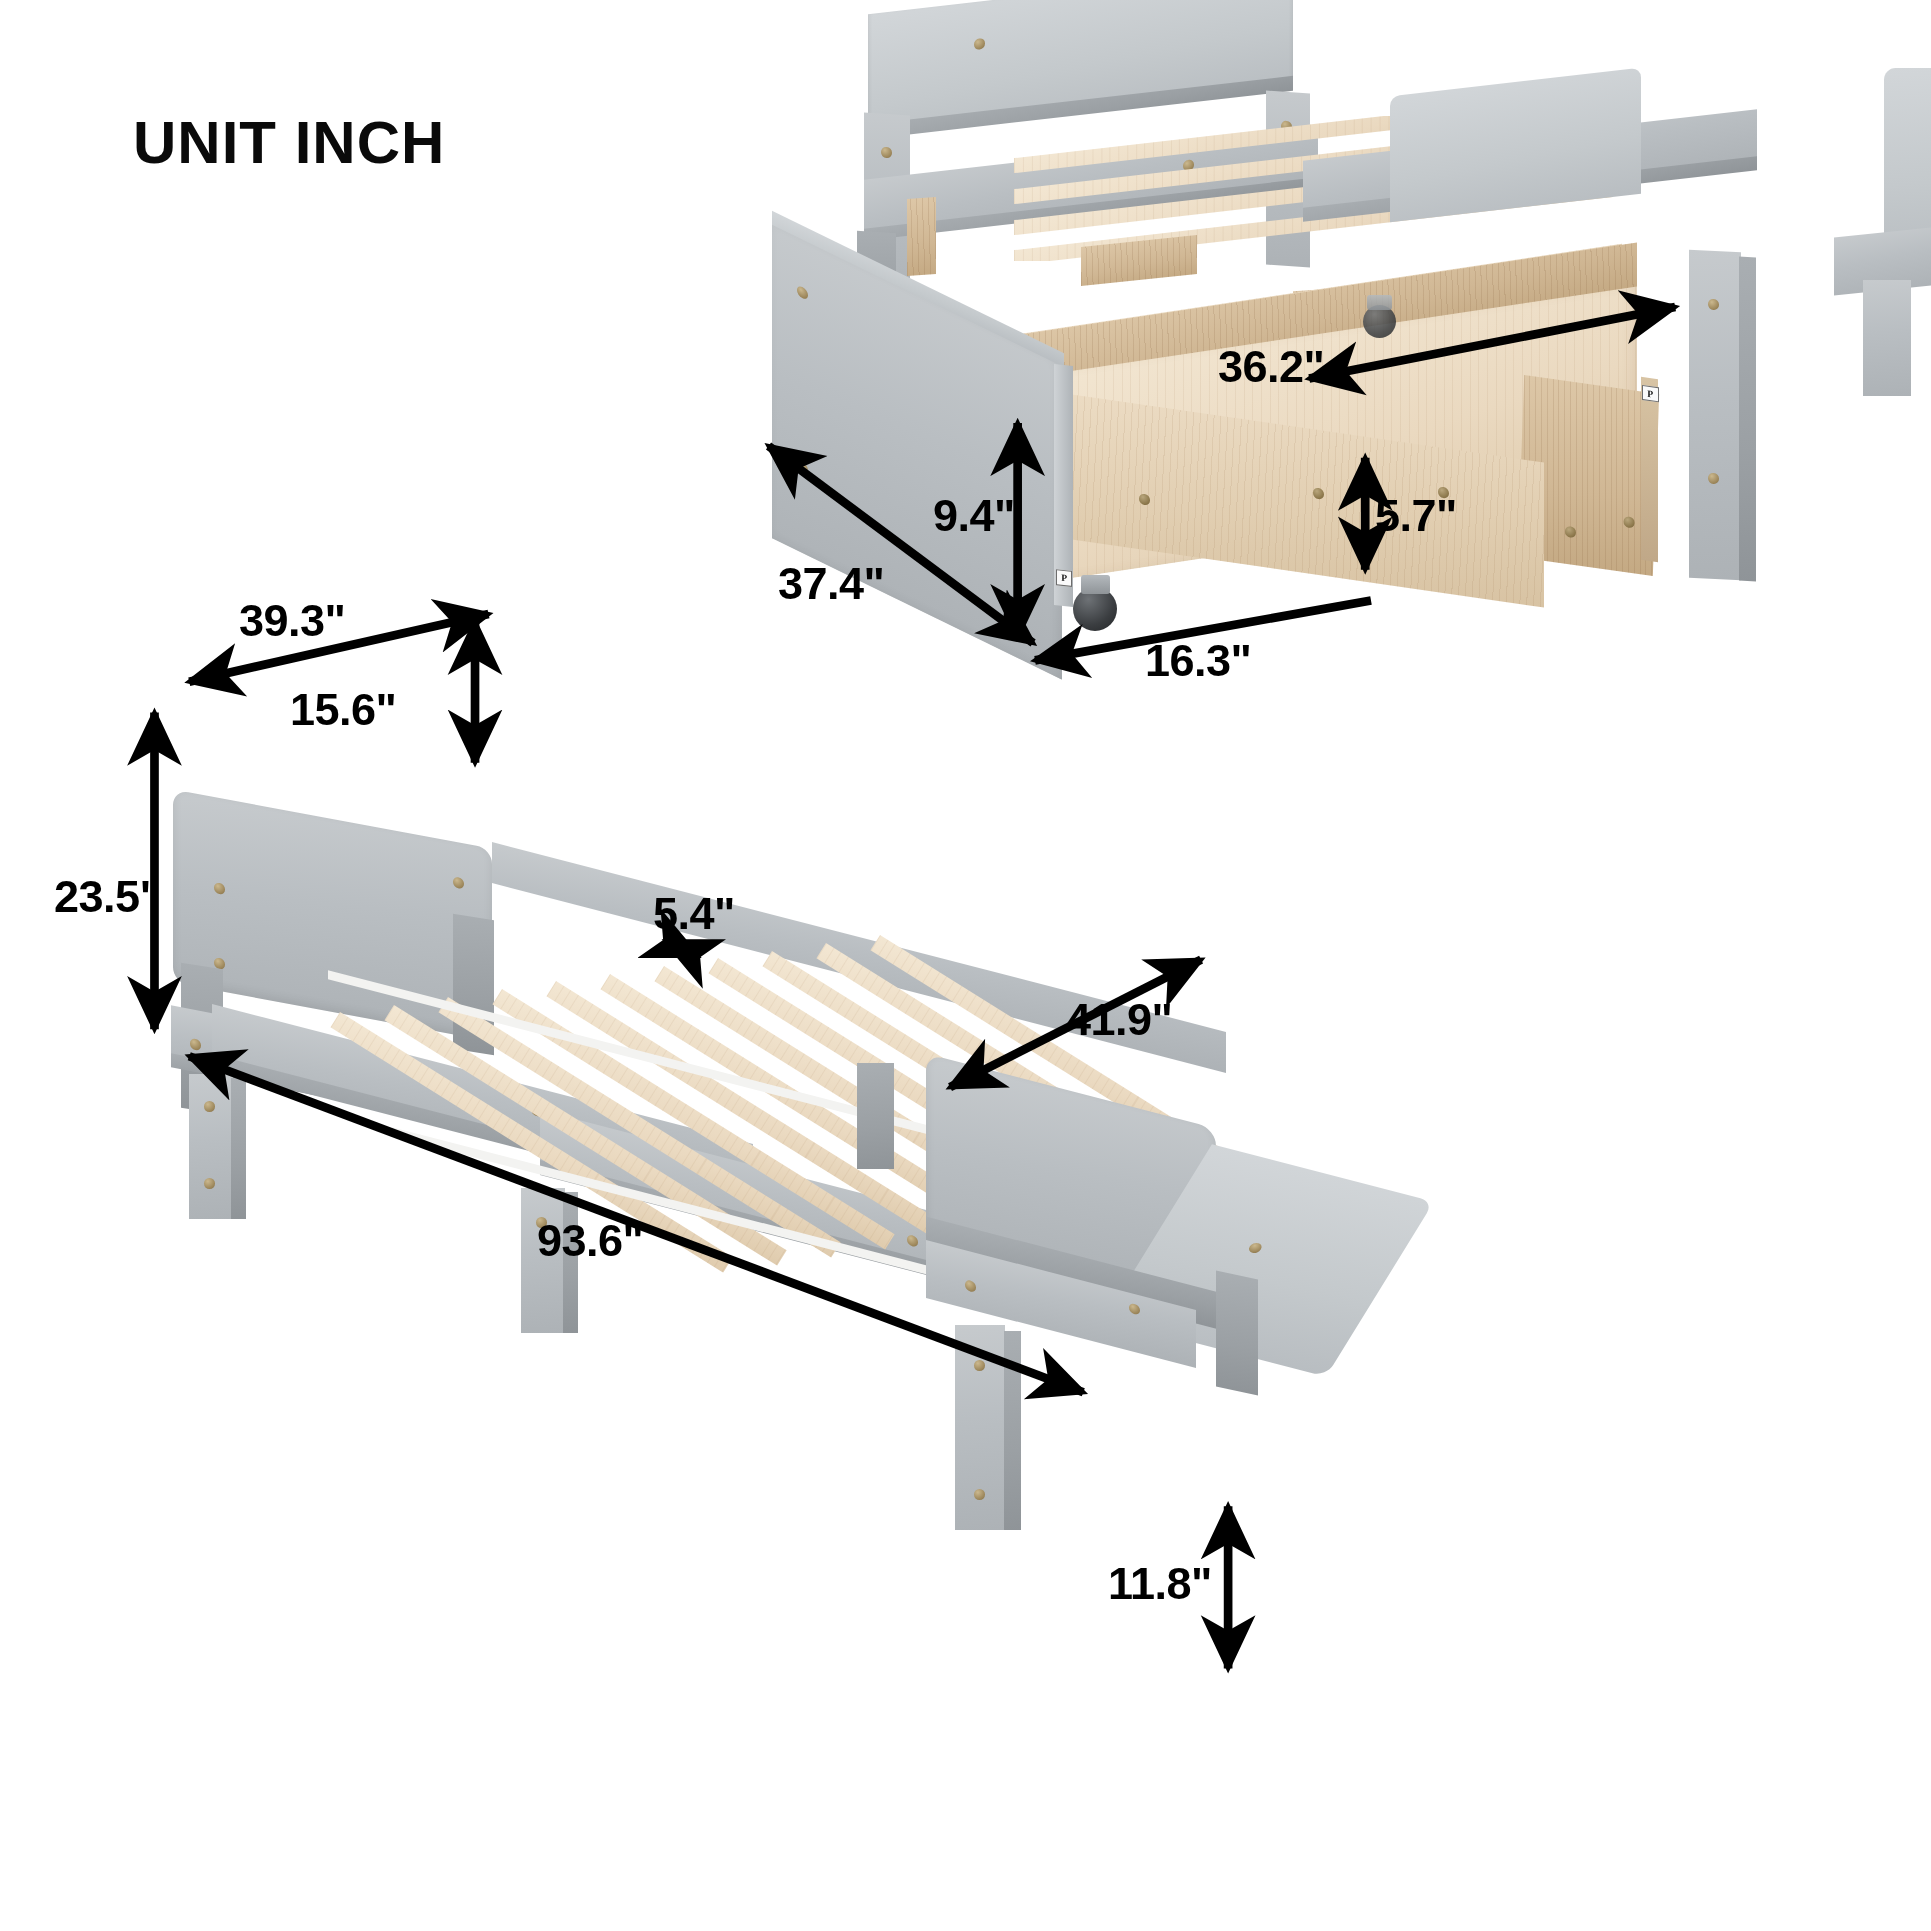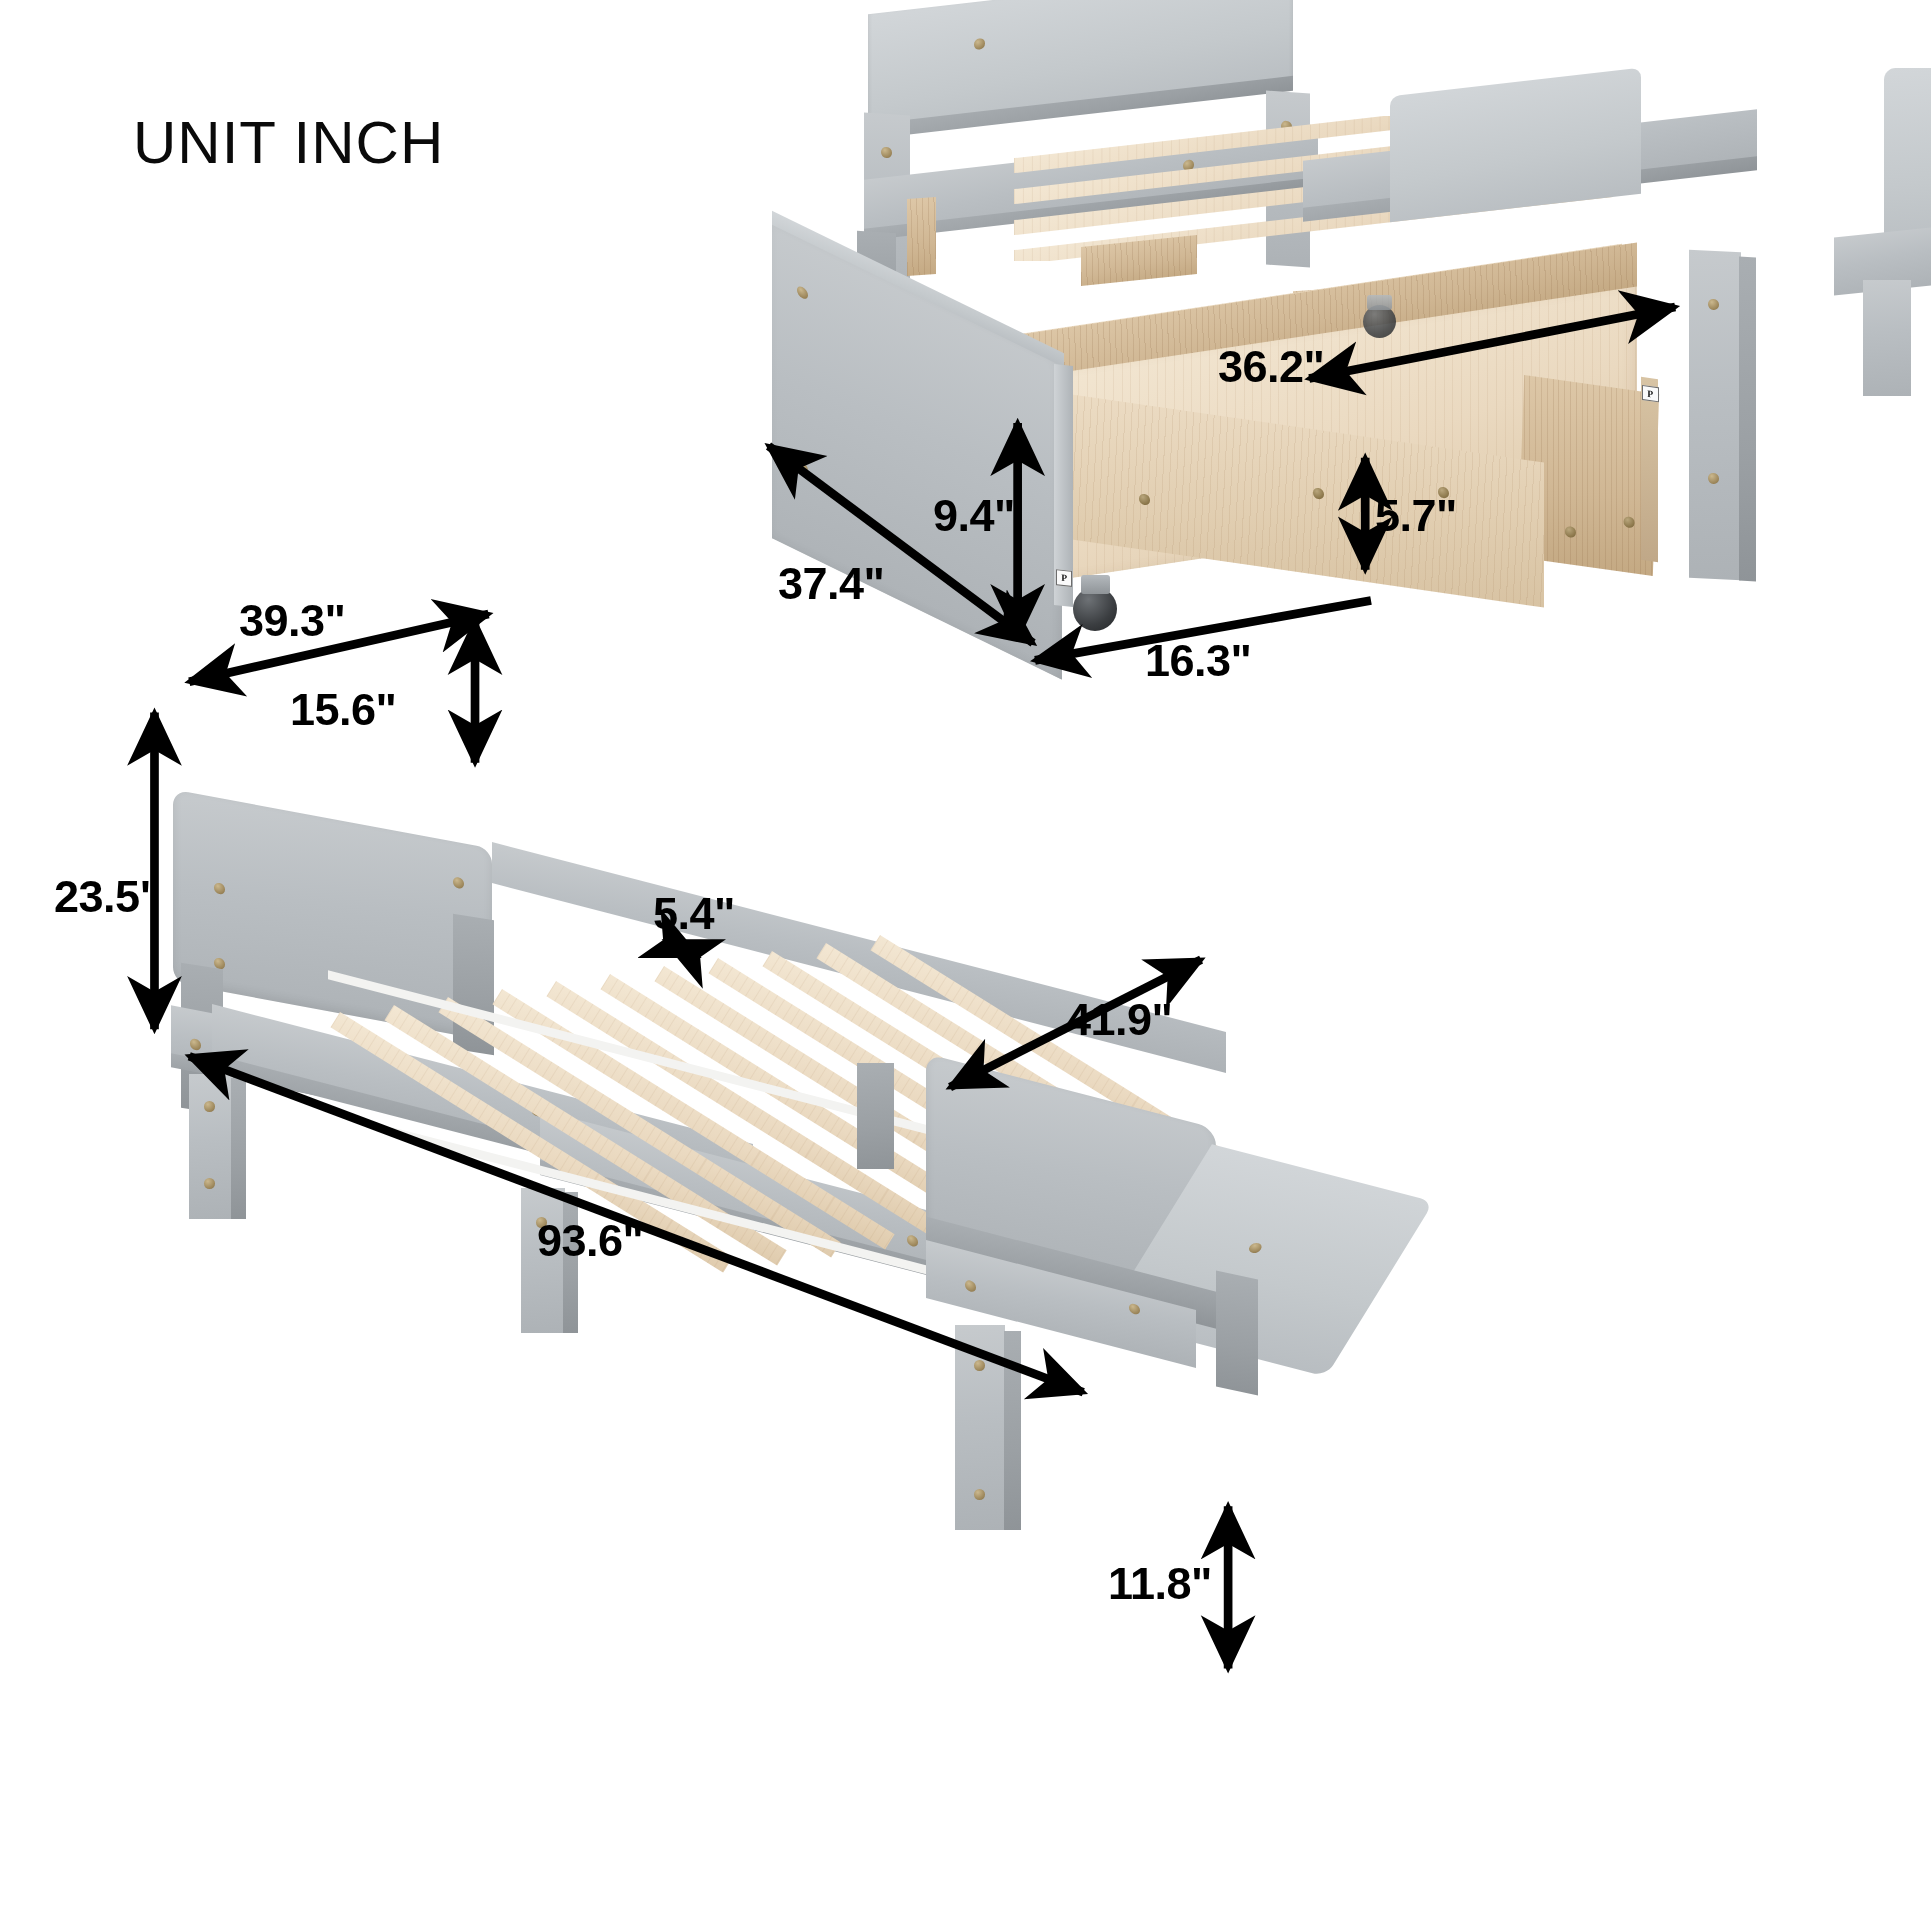--- a/index.html
+++ b/index.html
@@ -7,21 +7,21 @@
     width:1931px;height:1931px;background:#ffffff;
     font-family:"Liberation Sans", sans-serif;
     overflow:hidden;position:relative;
   }
   .stage{position:absolute;inset:0;}
   .abs{position:absolute;}
 
   
   #title{
     left:133px;top:108px;
-    font-size:60px;font-weight:400;letter-spacing:1px;
+    font-size:60px;font-weight:700;letter-spacing:1px;
     color:#0a0a0a;white-space:nowrap;
   }
 
   
   .dim{
     font-size:45px;font-weight:700;color:#000;white-space:nowrap;
     letter-spacing:-0.5px;
   }
 
   

